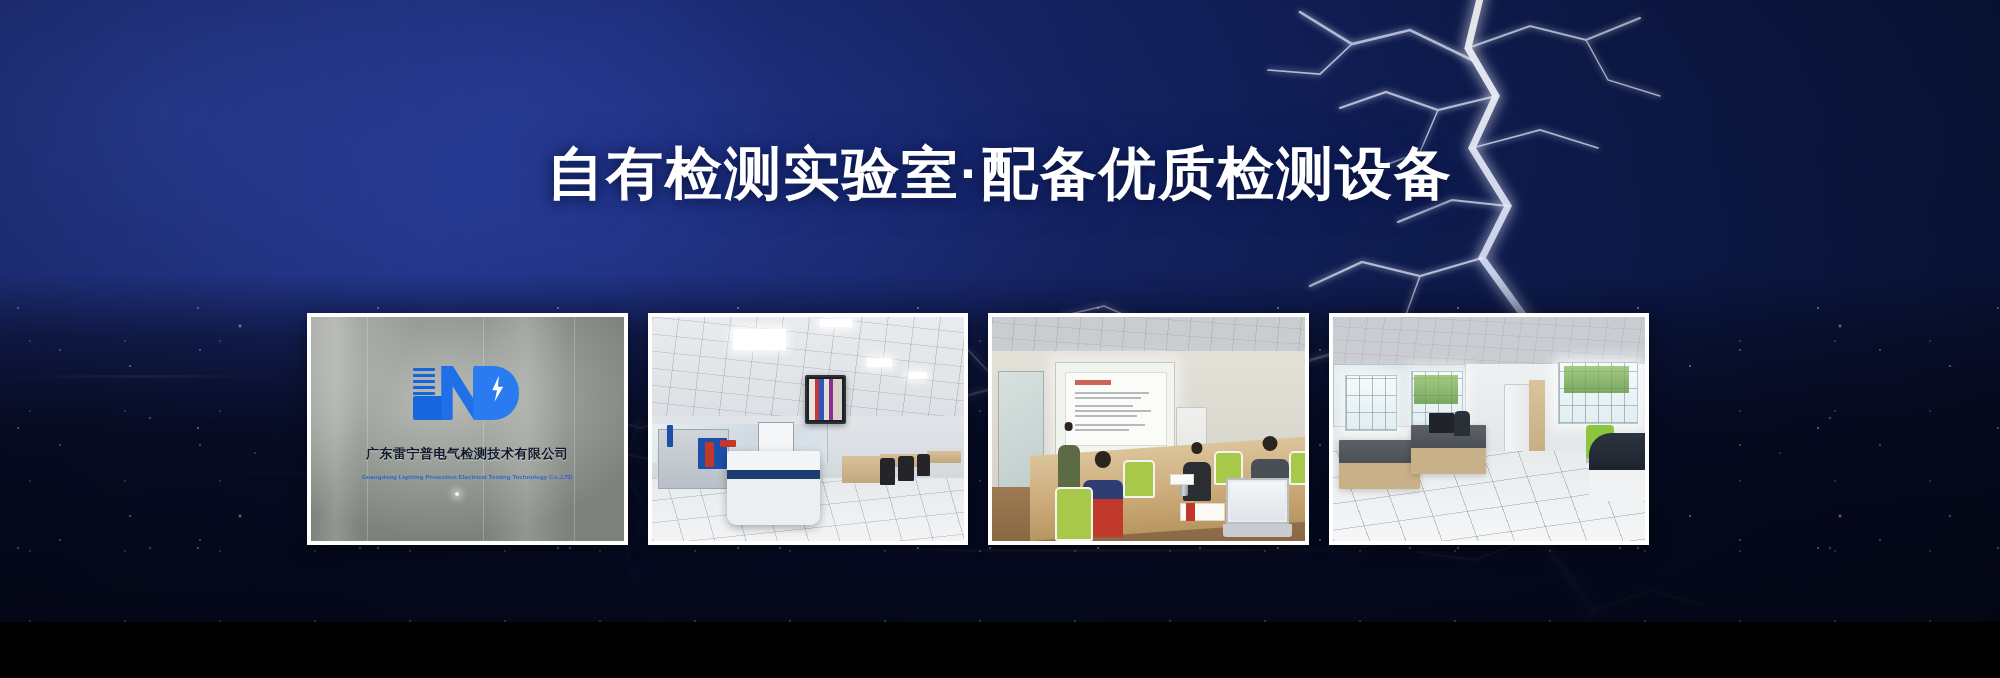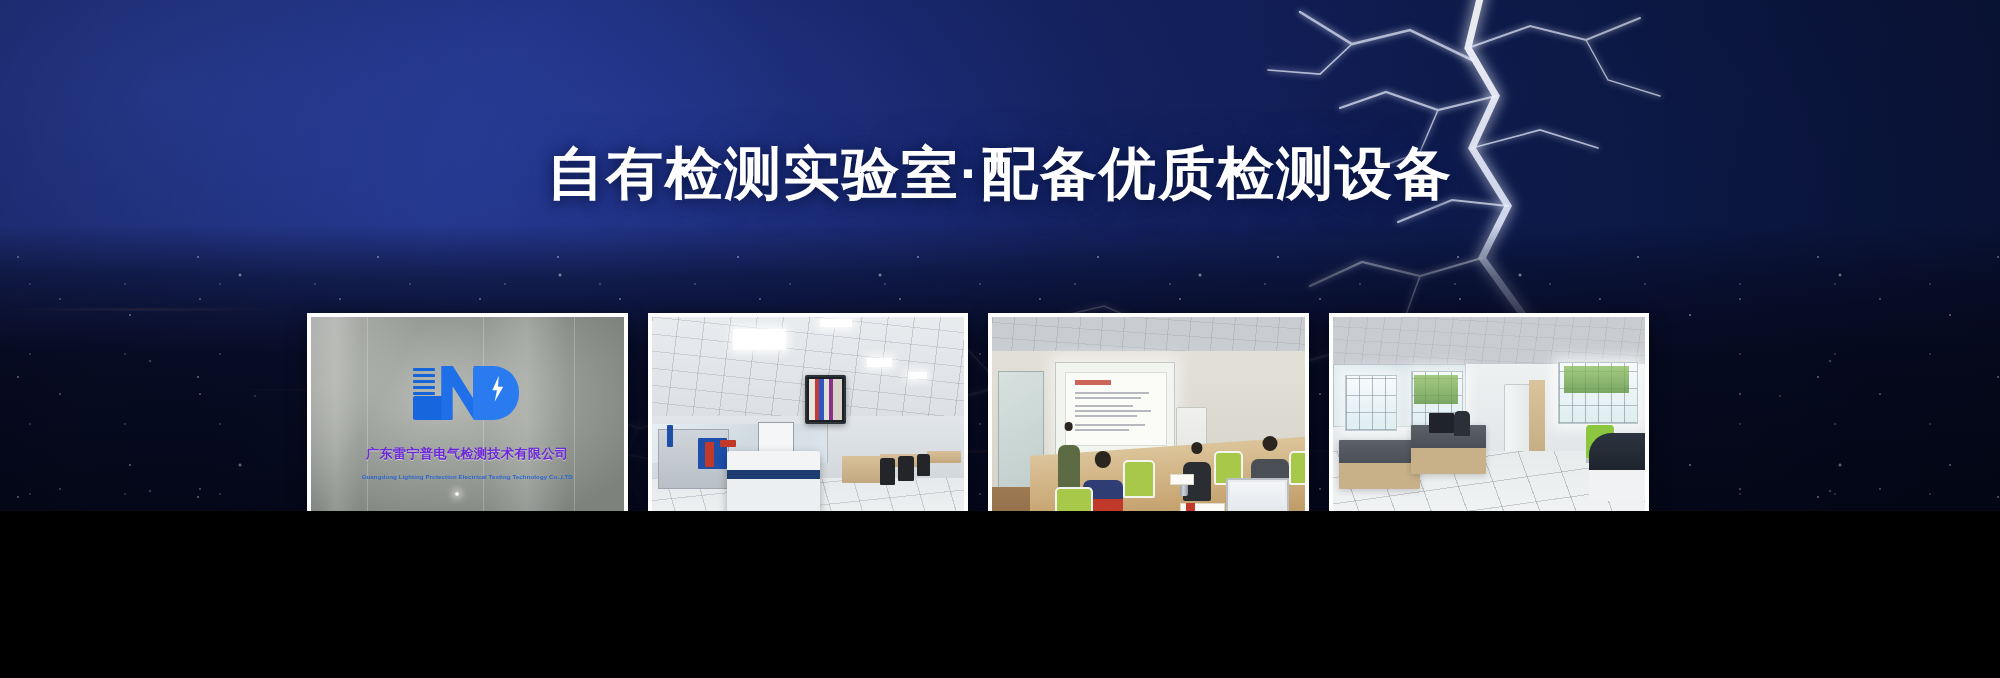--- a/index.html
+++ b/index.html
@@ -8,21 +8,21 @@
     background: #000;
   }
   body {
     font-family: "Liberation Sans", "DejaVu Sans", sans-serif;
   }
 
   
   #banner {
     position: relative;
     width: 2000px;
-    height: 511px;
+    height: 622px;
     overflow: hidden;
     background: #0d1a4a;
   }
 
   
   .bg-layer {
     position: absolute;
     inset: 0;
     pointer-events: none;
   }
@@ -205,21 +205,21 @@
     border-radius: 4px 26px 26px 4px;
   }
   .p1-bolt {
     position: absolute; left: 80px; top: 14px; width: 13px; height: 26px;
     background: #ffffff;
     clip-path: polygon(58% 0, 8% 56%, 44% 56%, 26% 100%, 92% 42%, 52% 42%);
   }
   .p1-cn {
     position: absolute; left: 0; right: 0; top: 57%;
     text-align: center;
-    color: #6d28d9;
+    color: #0f172a;
     font-size: 13px;
     font-weight: 700;
     letter-spacing: .5px;
     white-space: nowrap;
     text-shadow: 0 1px 0 rgba(255,255,255,.45);
   }
   .p1-en {
     position: absolute; left: 0; right: 0; top: 70%;
     text-align: center;
     color: #2b66cf;

